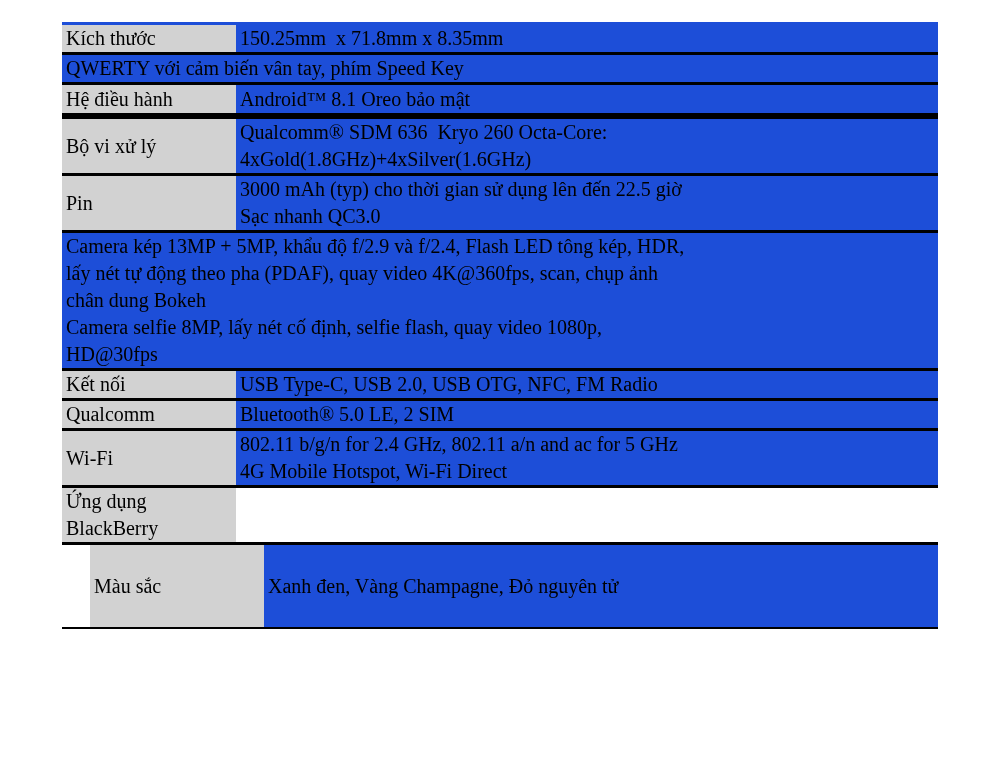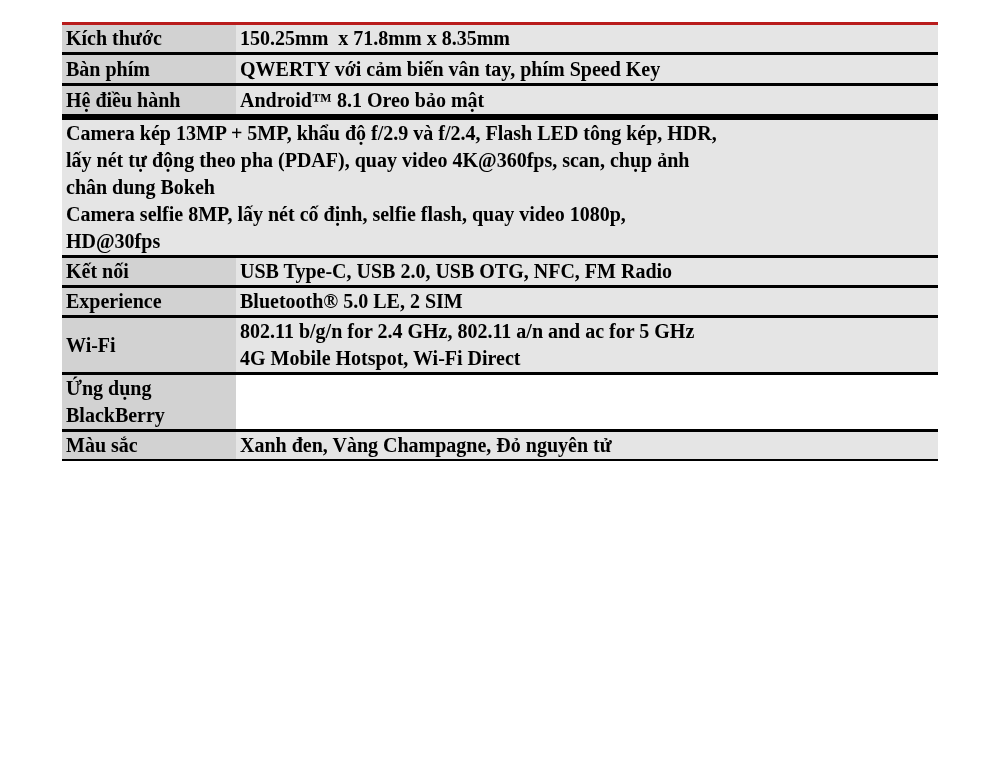--- a/index.html
+++ b/index.html
@@ -16,23 +16,22 @@
     width: 1000px;
     height: 762px;
     background: #ffffff;
     overflow: hidden;
   }
   .spec-table {
     position: absolute;
     left: 62px;
     top: 22px;
     width: 876px;
-    border-top: 3px solid #b91c1c;
+    border-top: 3px solid #1d4ed8;
     border-bottom: 2px solid #000000;
-    font-weight: bold;
   }
   .spec-row {
     display: flex;
     align-items: stretch;
   }
   .spec-row:not(:last-child) {
     border-bottom: 3px solid #000000;
   }
   .label-cell {
     width: 174px;
@@ -47,63 +46,72 @@
   }
   .value-cell {
     flex: 1;
     box-sizing: border-box;
     padding: 0 4px 0 4px;
     display: flex;
     align-items: center;
     font-size: 20px;
     line-height: 27px;
     white-space: pre-wrap;
-    background: #e5e5e5;
+    background: #1d4ed8;
   }
   
   .spec-row:nth-child(12) { min-height: 82px; padding-left: 28px; }
   .spec-row:nth-child(13) { min-height: 82px; }
   
   .spec-row:nth-child(2) .label-cell,
   .spec-row:nth-child(3) .label-cell,
   .spec-row:nth-child(4) .label-cell,
   .spec-row:nth-child(5) .label-cell { min-height: 28px; }
 </style>
 </head>
 <body>
 
 <div class="page">
   <div class="spec-table" id="spec-table">
       <div class="spec-row">
         <div class="label-cell">Kích thước</div>
         <div class="value-cell">150.25mm  x 71.8mm x 8.35mm</div>
       </div>
       <div class="spec-row">
-        <div class="label-cell">Bàn phím</div>
         <div class="value-cell">QWERTY với cảm biến vân tay, phím Speed Key</div>
       </div>
       <div class="spec-row">
         <div class="label-cell">Hệ điều hành</div>
         <div class="value-cell">Android™ 8.1 Oreo bảo mật</div>
       </div>
       <div class="spec-row">
+      </div>
+      <div class="spec-row">
+        <div class="label-cell">Bộ vi xử lý</div>
+        <div class="value-cell">Qualcomm® SDM 636  Kryo 260 Octa-Core:
+4xGold(1.8GHz)+4xSilver(1.6GHz)</div>
+      </div>
+      <div class="spec-row">
+        <div class="label-cell">Pin</div>
+        <div class="value-cell">3000 mAh (typ) cho thời gian sử dụng lên đến 22.5 giờ
+Sạc nhanh QC3.0</div>
       </div>
       <div class="spec-row">
         <div class="value-cell">Camera kép 13MP + 5MP, khẩu độ f/2.9 và f/2.4, Flash LED tông kép, HDR,
 lấy nét tự động theo pha (PDAF), quay video 4K@360fps, scan, chụp ảnh
 chân dung Bokeh
 Camera selfie 8MP, lấy nét cố định, selfie flash, quay video 1080p,
 HD@30fps</div>
       </div>
       <div class="spec-row">
         <div class="label-cell">Kết nối</div>
         <div class="value-cell">USB Type-C, USB 2.0, USB OTG, NFC, FM Radio</div>
       </div>
       <div class="spec-row">
-        <div class="label-cell">Experience</div>
+        <div class="label-cell">Qualcomm</div>
         <div class="value-cell">Bluetooth® 5.0 LE, 2 SIM</div>
       </div>
       <div class="spec-row">
         <div class="label-cell">Wi-Fi</div>
         <div class="value-cell">802.11 b/g/n for 2.4 GHz, 802.11 a/n and ac for 5 GHz
 4G Mobile Hotspot, Wi-Fi Direct</div>
       </div>
       <div class="spec-row">
         <div class="label-cell">Ứng dụng BlackBerry</div>
       </div>

